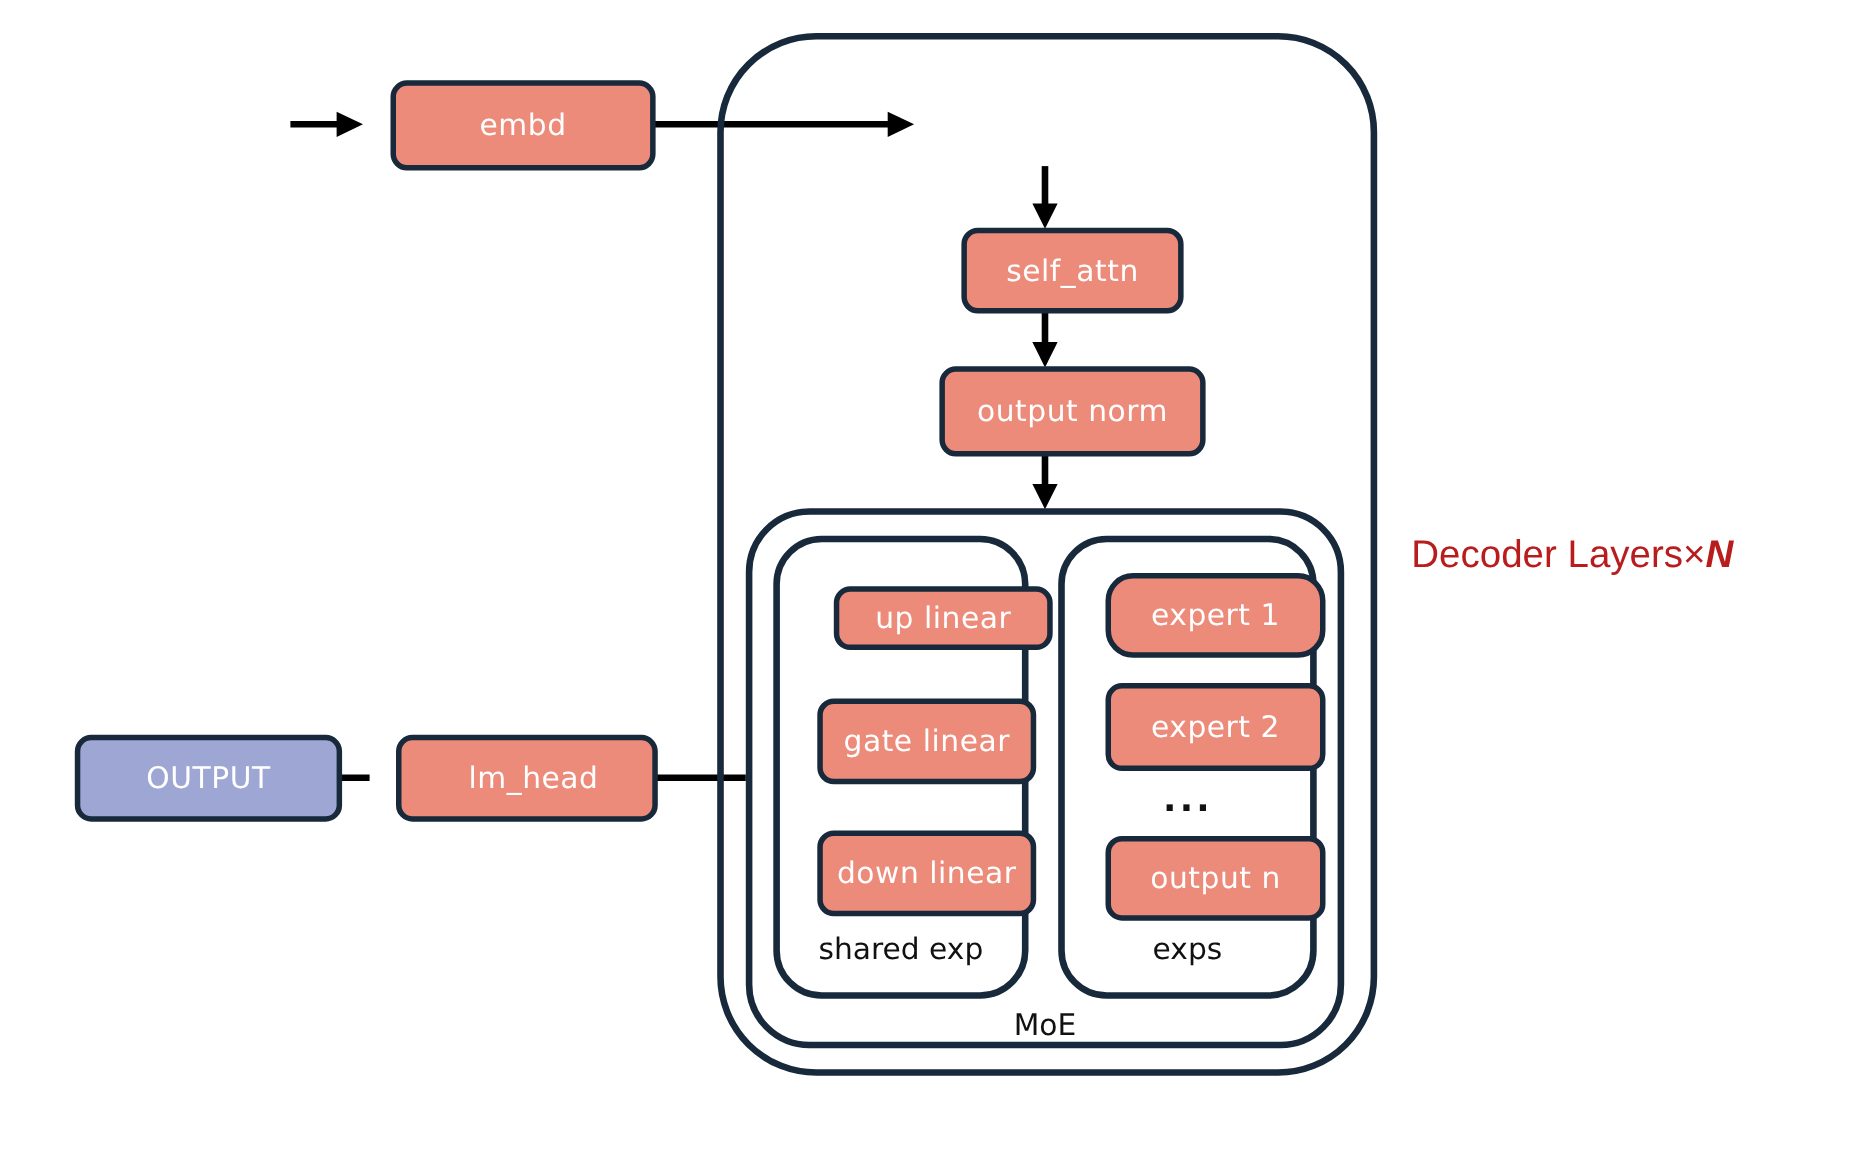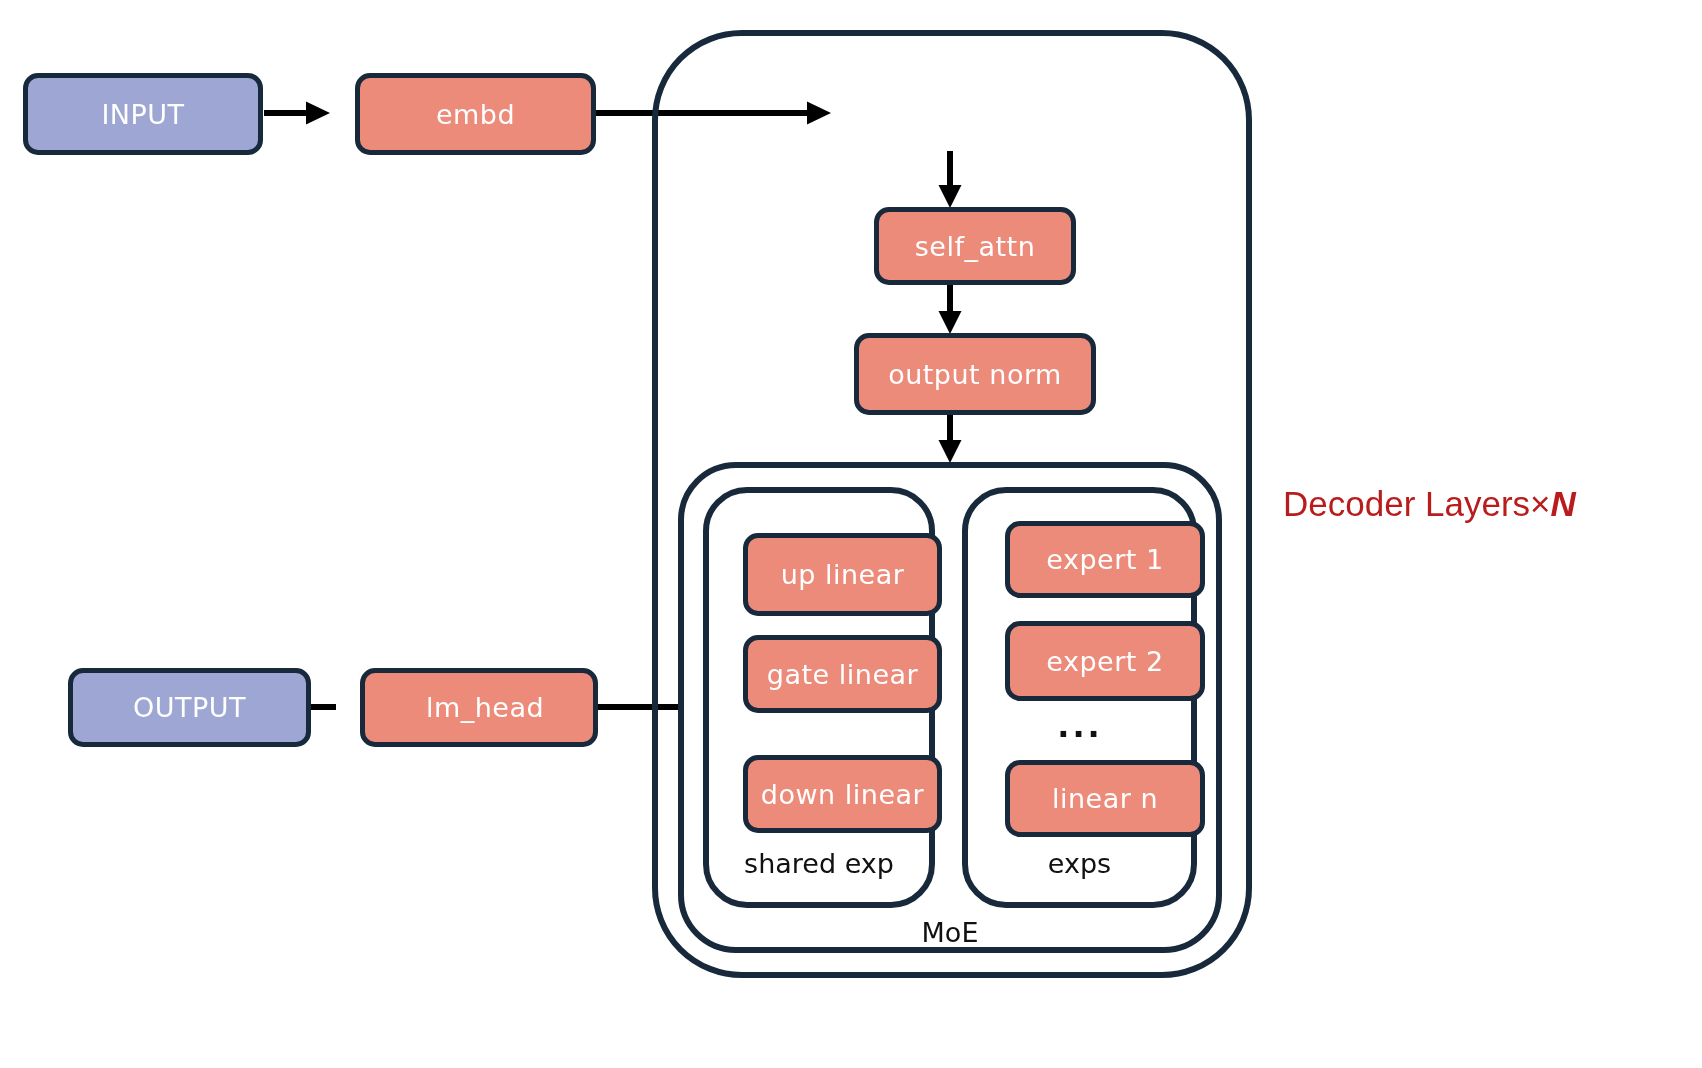--- a/index.html
+++ b/index.html
@@ -94,36 +94,35 @@
   </svg>
 
   <div class="container" style="left:652px;top:30px;width:600px;height:948px;border-radius:90px;"></div>
 
   <div class="container" style="left:678px;top:462px;width:544px;height:491px;border-radius:58px;"></div>
 
   <div class="container" style="left:703px;top:487px;width:232px;height:421px;border-radius:44px;"></div>
 
   <div class="container" style="left:962px;top:487px;width:235px;height:421px;border-radius:44px;"></div>
 
-  <div class="node io" style="left:23px;top:73px;width:240px;height:82px;">INPUT</div>
   <div class="node io" style="left:24px;top:668px;width:243px;height:79px;margin-left:44px;">OUTPUT</div>
 
   <div class="node module" style="left:330px;top:73px;width:241px;height:82px;">embd</div>
   <div class="node module" style="left:335px;top:668px;width:238px;height:79px;padding-left:12px;">lm_head</div>
   <div class="node module" style="left:849px;top:207px;width:202px;height:78px;">self_attn</div>
   <div class="node module" style="left:829px;top:333px;width:242px;height:82px;">output norm</div>
 
-  <div class="node module" style="left:718px;top:533px;width:199px;height:83px;">up linear</div>
+  <div class="node module" style="left:733px;top:533px;width:199px;height:58px;">up linear</div>
   <div class="node module" style="left:718px;top:635px;width:199px;height:78px;">gate linear</div>
   <div class="node module" style="left:718px;top:755px;width:199px;height:78px;">down linear</div>
 
-  <div class="node module" style="left:980px;top:521px;width:200px;height:77px;">expert 1</div>
+  <div class="node module" style="left:980px;top:521px;width:200px;height:77px;border-radius:25px;">expert 1</div>
   <div class="node module" style="left:980px;top:621px;width:200px;height:80px;">expert 2</div>
   <div class="dots" style="left:980px;top:710px;width:200px;">...</div>
-  <div class="node module" style="left:980px;top:760px;width:200px;height:77px;">linear n</div>
+  <div class="node module" style="left:980px;top:760px;width:200px;height:77px;">output n</div>
 
   <div class="lbl" style="left:703px;top:850px;width:232px;">shared exp</div>
   <div class="lbl" style="left:962px;top:850px;width:235px;">exps</div>
   <div class="lbl" style="left:678px;top:919px;width:544px;">MoE</div>
 
   <div class="decoder-title">
     <span>Decoder Layers</span><span>×</span><i><b>N</b></i>
   </div>
 
 </div>

